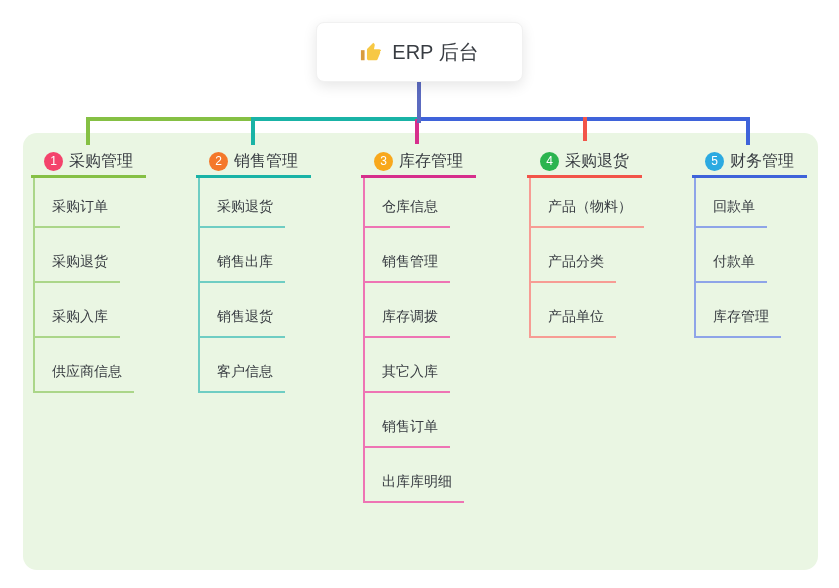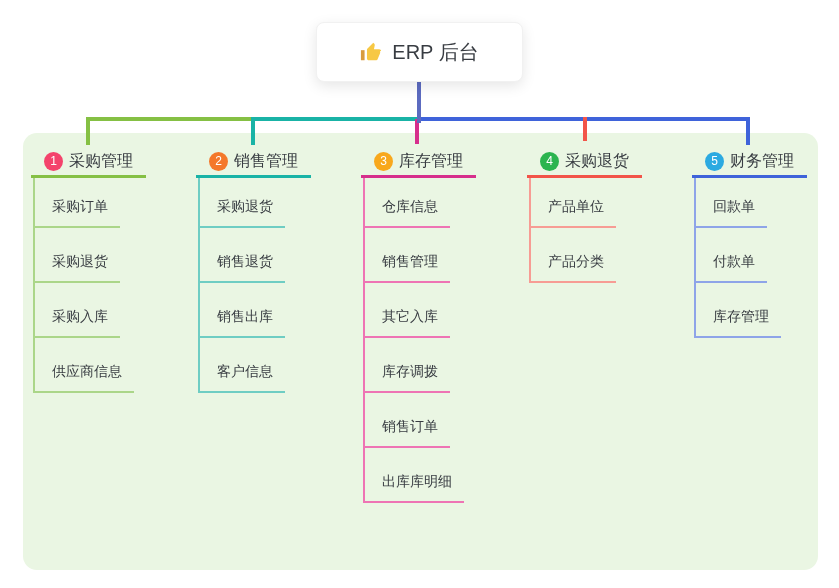--- a/index.html
+++ b/index.html
@@ -100,49 +100,50 @@
     </div>
   </div>
 
   <div class="branch b2">
     <div class="branch-title">
       <span class="badge">2</span>
       <span>销售管理</span>
     </div>
     <div class="children">
       <div class="child">采购退货</div>
+      <div class="child">销售出库</div>
       <div class="child">销售退货</div>
-      <div class="child">销售出库</div>
       <div class="child">客户信息</div>
     </div>
   </div>
 
   <div class="branch b3">
     <div class="branch-title">
       <span class="badge">3</span>
       <span>库存管理</span>
     </div>
     <div class="children">
       <div class="child">仓库信息</div>
       <div class="child">销售管理</div>
+      <div class="child">库存调拨</div>
       <div class="child">其它入库</div>
-      <div class="child">库存调拨</div>
       <div class="child">销售订单</div>
       <div class="child">出库库明细</div>
     </div>
   </div>
 
   <div class="branch b4">
     <div class="branch-title">
       <span class="badge">4</span>
       <span>采购退货</span>
     </div>
     <div class="children">
+      <div class="child">产品（物料）</div>
+      <div class="child">产品分类</div>
       <div class="child">产品单位</div>
-      <div class="child">产品分类</div>
     </div>
   </div>
 
   <div class="branch b5">
     <div class="branch-title">
       <span class="badge">5</span>
       <span>财务管理</span>
     </div>
     <div class="children">
       <div class="child">回款单</div>

